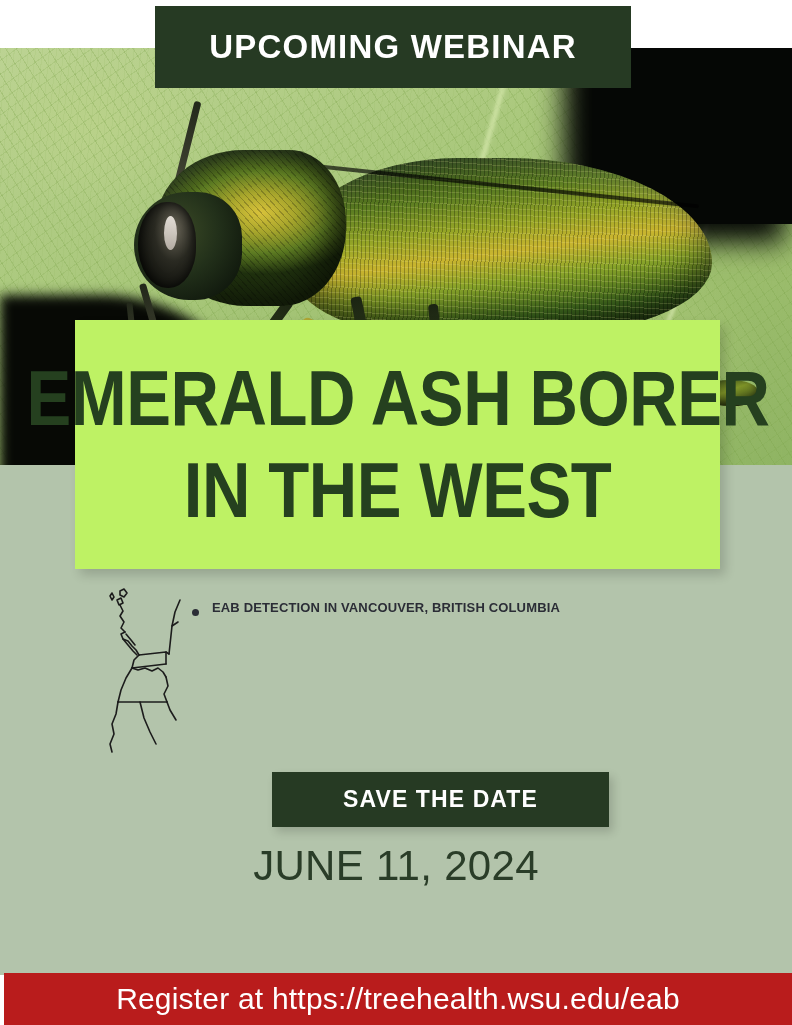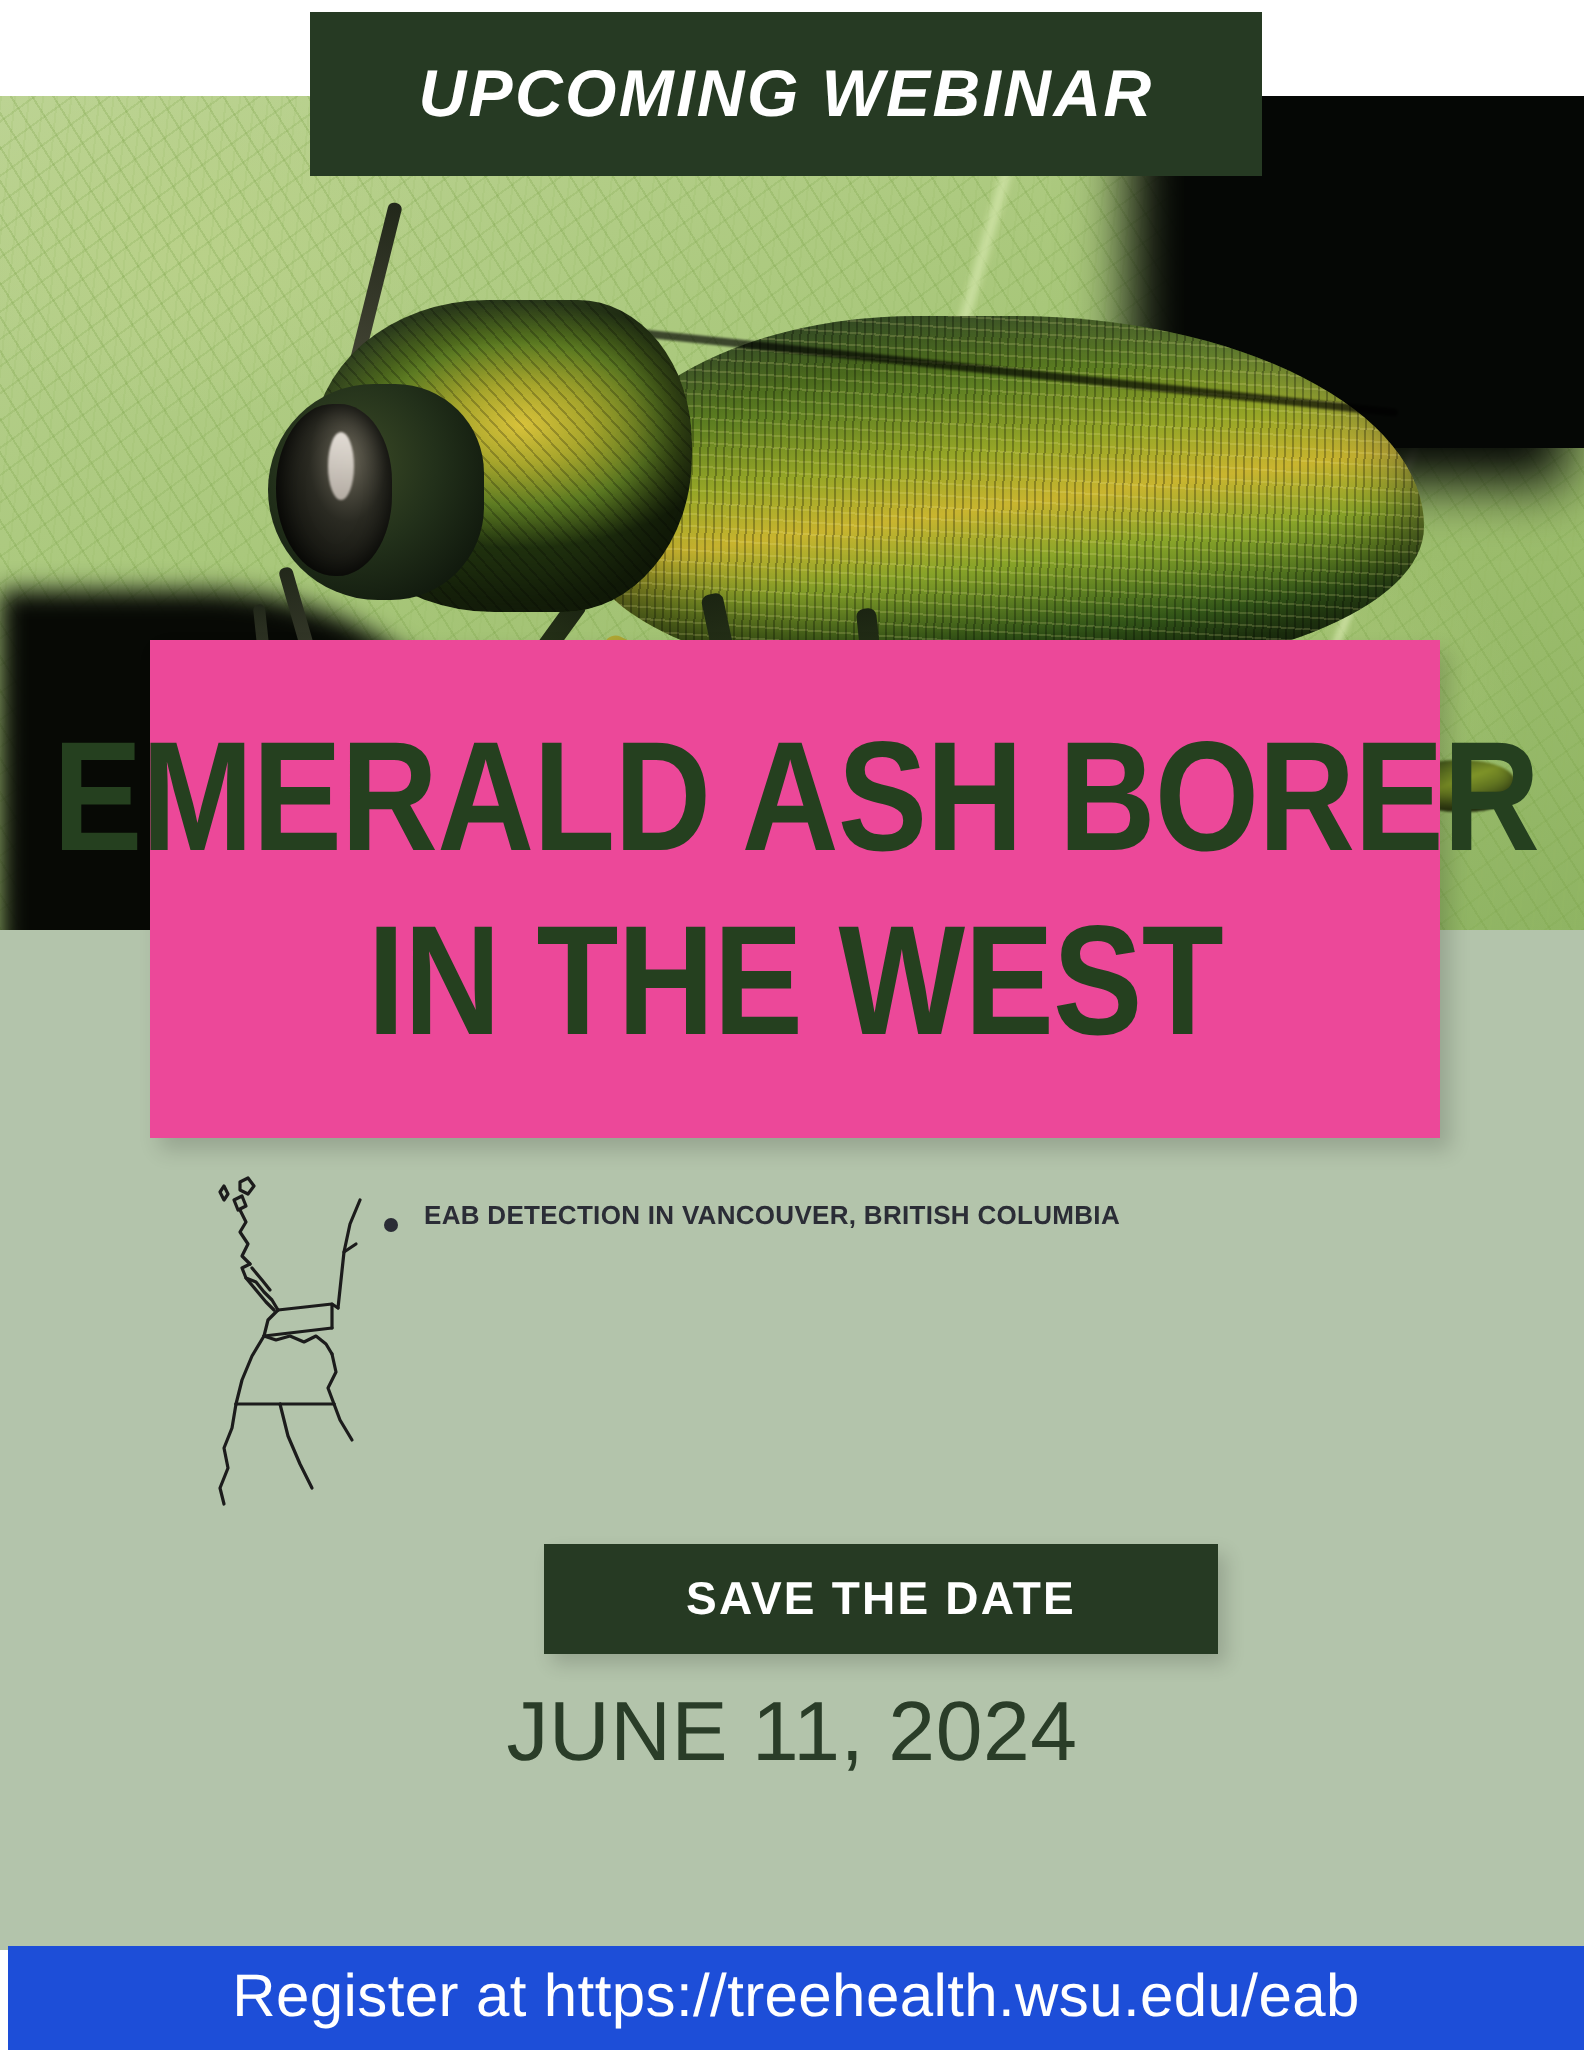--- a/index.html
+++ b/index.html
@@ -234,31 +234,30 @@
     display: flex;
     align-items: center;
     justify-content: center;
   }
   .banner-top-text {
     color: #ffffff;
     font-size: 33px;
     font-weight: bold;
     letter-spacing: 1.2px;
     white-space: nowrap;
-    font-style: italic;
   }
 
   
   .title-card {
     position: absolute;
     left: 75px;
     top: 320px;
     width: 645px;
     height: 249px;
-    background: #ec4899;
+    background: #bef264;
     box-shadow: 5px 6px 10px rgba(0,0,0,0.16);
     display: flex;
     flex-direction: column;
     align-items: center;
     justify-content: center;
   }
   .title-line {
     color: #25401f;
     font-family: "Liberation Sans Narrow", "Liberation Sans", sans-serif;
     font-weight: bold;
@@ -355,21 +354,21 @@
     line-height: 1.24;
   }
 
   
   .footer-bar {
     position: absolute;
     left: 4px;
     top: 973px;
     width: 788px;
     height: 52px;
-    background: #1d4ed8;
+    background: #b91c1c;
     display: flex;
     align-items: center;
     justify-content: center;
   }
   .footer-text {
     color: #ffffff;
     font-size: 30px;
     font-weight: normal;
     letter-spacing: 0.2px;
     white-space: nowrap;

